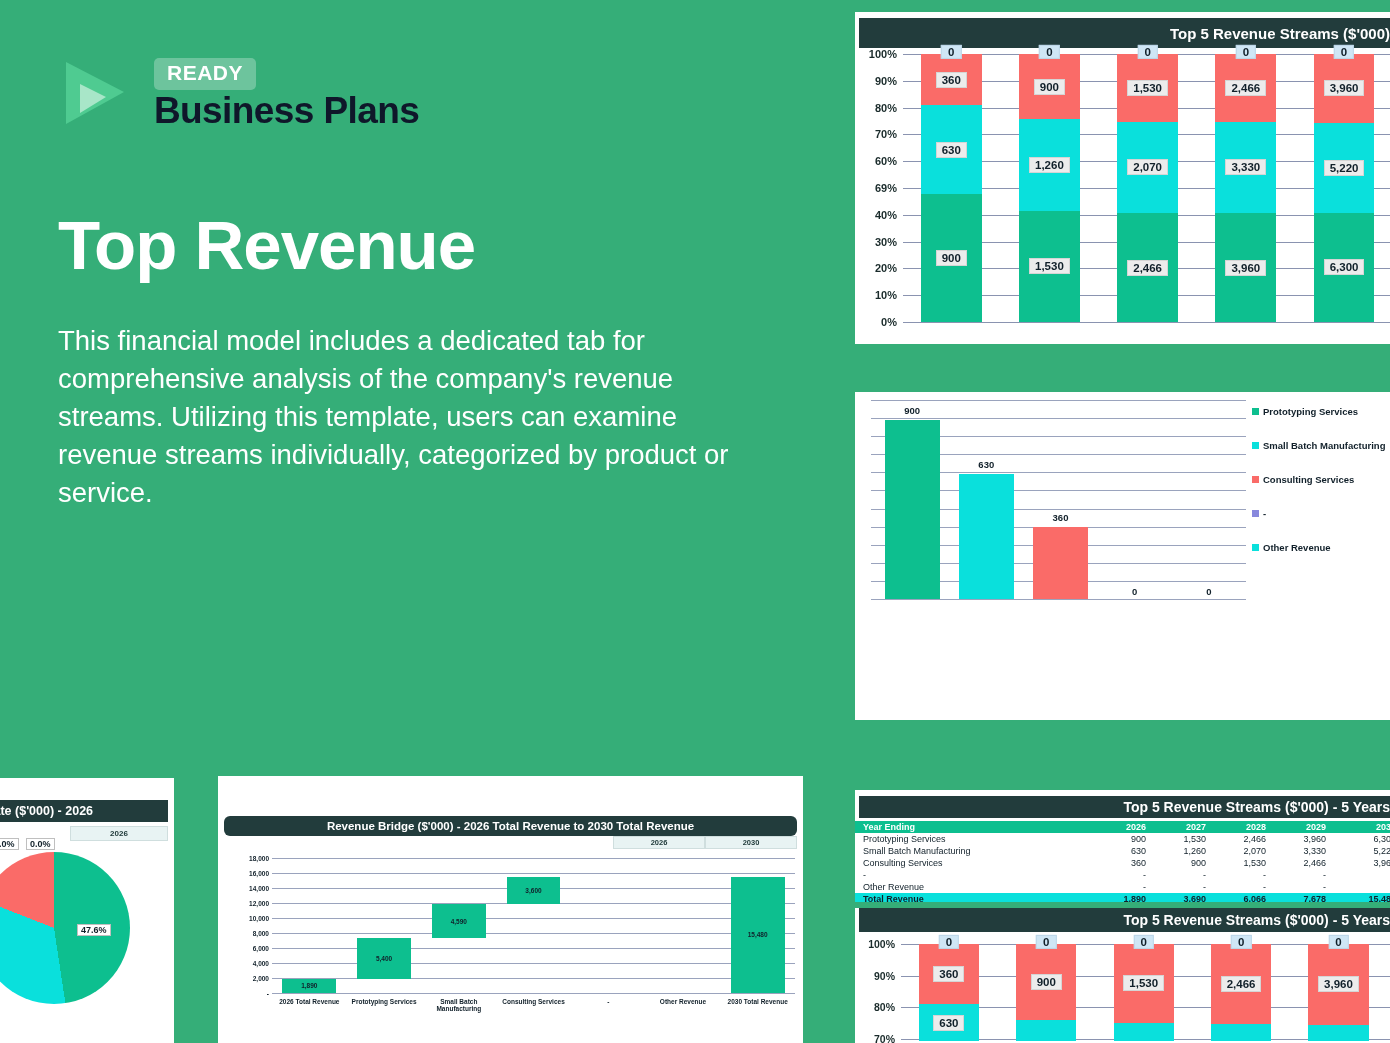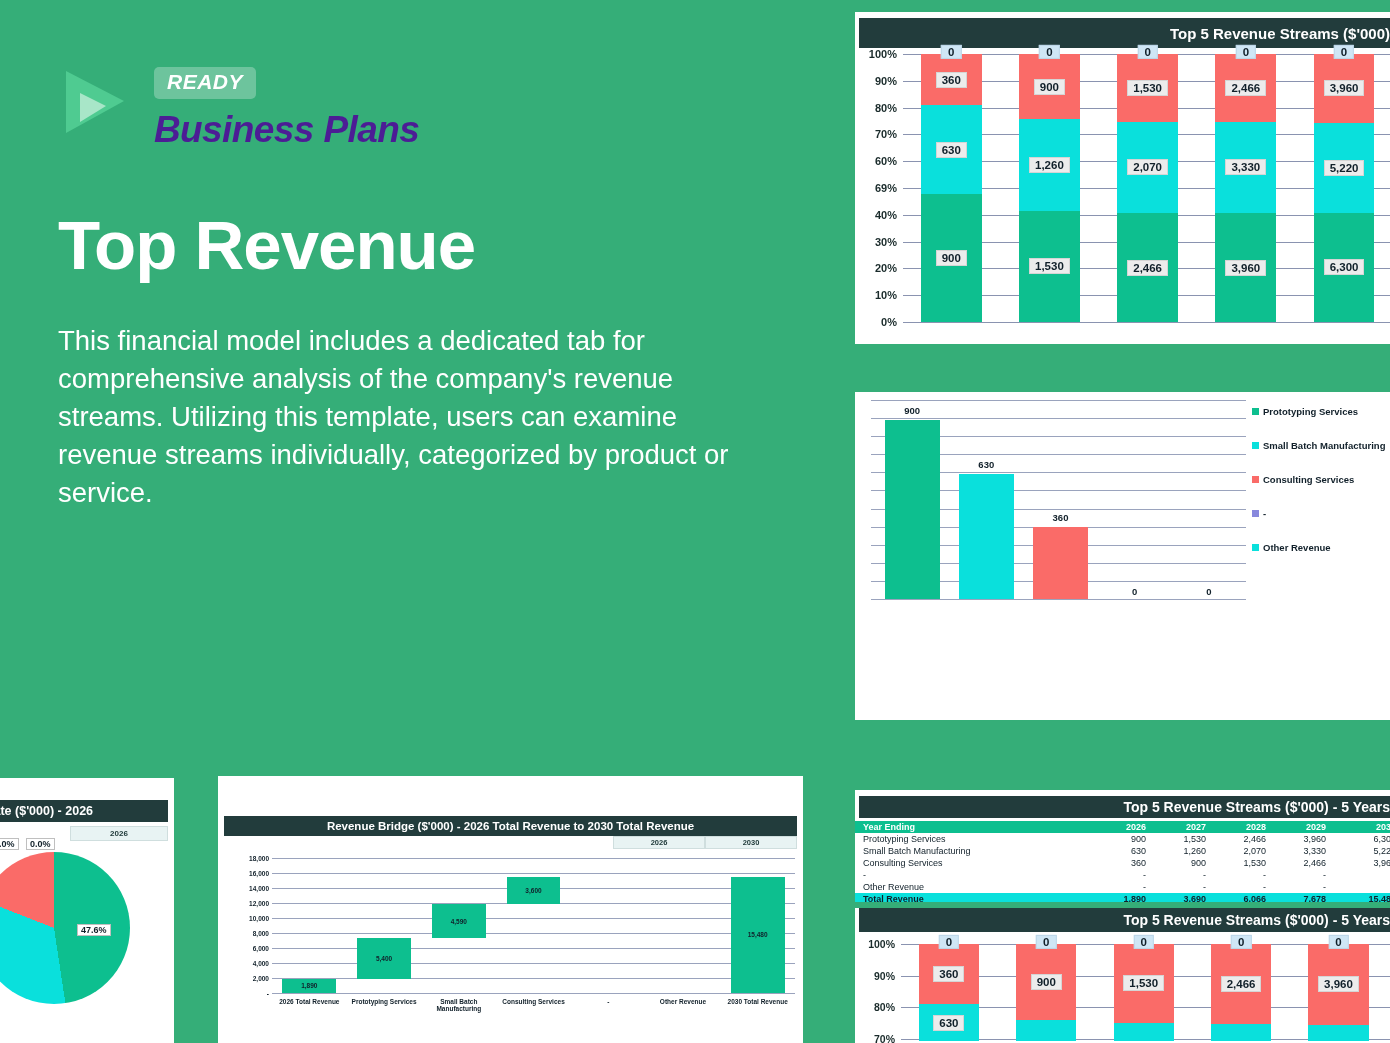--- a/index.html
+++ b/index.html
@@ -5,31 +5,31 @@
   * { box-sizing: border-box; margin:0; padding:0; }
   html,body { width:1390px; height:1043px; }
   body {
     background:#35AE78;
     font-family:"Liberation Sans", sans-serif;
     position:relative;
     overflow:hidden;
   }
 
   
-  .brand { position:absolute; left:60px; top:61px; display:flex; align-items:flex-start;font-style:italic; }
+  .brand { position:absolute; left:60px; top:52px; display:flex; align-items:center; }
   .logo-mark { width:76px; height:76px; position:relative; flex:0 0 auto; margin-top:4px; }
   .brand-text { margin-left:18px; padding-top:6px; }
   .ready-badge {
     display:inline-block; background:rgba(255,255,255,0.28);
     color:#ffffff; font-size:21px; font-weight:600; letter-spacing:.5px;
     padding:3px 13px 5px; border-radius:5px;
   }
   .brand-name {
-    color:#4c1d95; font-size:37px; font-weight:bold; letter-spacing:-0.6px;
-    margin-top:10px; white-space:nowrap;
+    color:#0f172a; font-size:37px; font-weight:bold; letter-spacing:-0.6px;
+    margin-top:0; white-space:nowrap;
   }
 
   
   .hero-title {
     position:absolute; left:58px; top:206px;
     color:#ffffff; font-size:69px; font-weight:bold; letter-spacing:-1px;
   }
   .hero-body {
     position:absolute; left:58px; top:322px; width:700px;
     color:#ffffff; font-size:27.5px; line-height:38px; font-weight:500;
@@ -105,21 +105,21 @@
     position:absolute; left:36px; top:14px; width:152px; height:152px; border-radius:50%;
     background:conic-gradient(#0DBF8F 0deg 171.4deg, #0AE0DC 171.4deg 291.4deg, #FA6B68 291.4deg 360deg);
   }
   .pie-tag {
     position:absolute; font-size:9px; font-weight:bold; color:#11202a;
     background:#ffffff; border:1px solid #bfbfbf; padding:0 3px; white-space:nowrap;
   }
 
   
   #card-bridge { left:218px; top:776px; width:585px; height:267px; }
-  #card-bridge .chart-title { height:20px; font-size:11.5px; margin:40px 6px 0 6px; }
+  #card-bridge .chart-title { height:20px; font-size:11.5px; margin:40px 6px 0 6px;border-radius:6px; }
   .bridge-selectors { position:absolute; right:6px; top:60px; display:flex; }
   .bridge-sel {
     width:92px; height:13px; background:#e8f3f3; border:1px solid #cfdede;
     font-size:7.5px; font-weight:bold; color:#223C3C;
     display:flex; align-items:center; justify-content:center;
   }
   .bridge-plot { position:absolute; left:20px; right:8px; top:82px; height:135px; }
   .bridge-yaxis { position:absolute; left:0; top:0; width:34px; height:100%; }
   .bridge-yl { position:absolute; right:3px; transform:translateY(-50%); font-size:6.5px; font-weight:bold; color:#11202a; }
   .bridge-grid { position:absolute; left:34px; right:0; top:0; bottom:0; }

